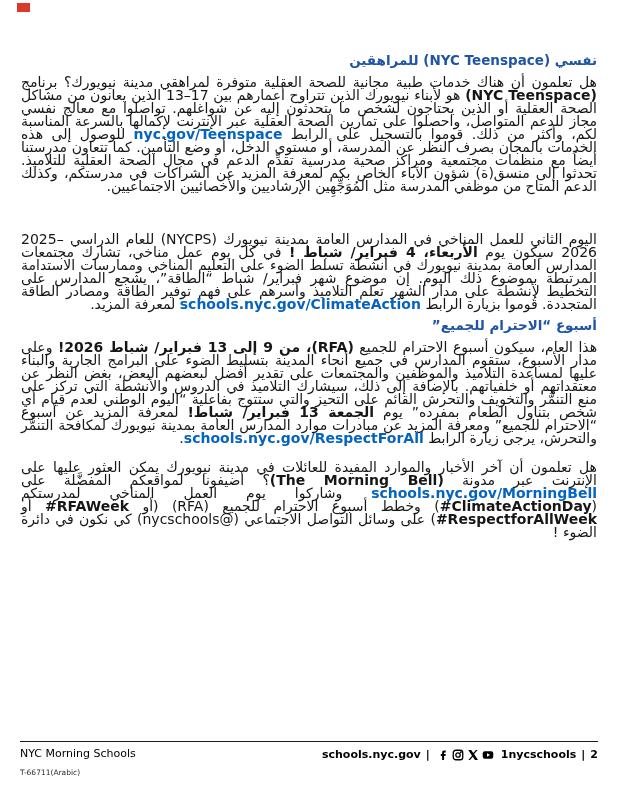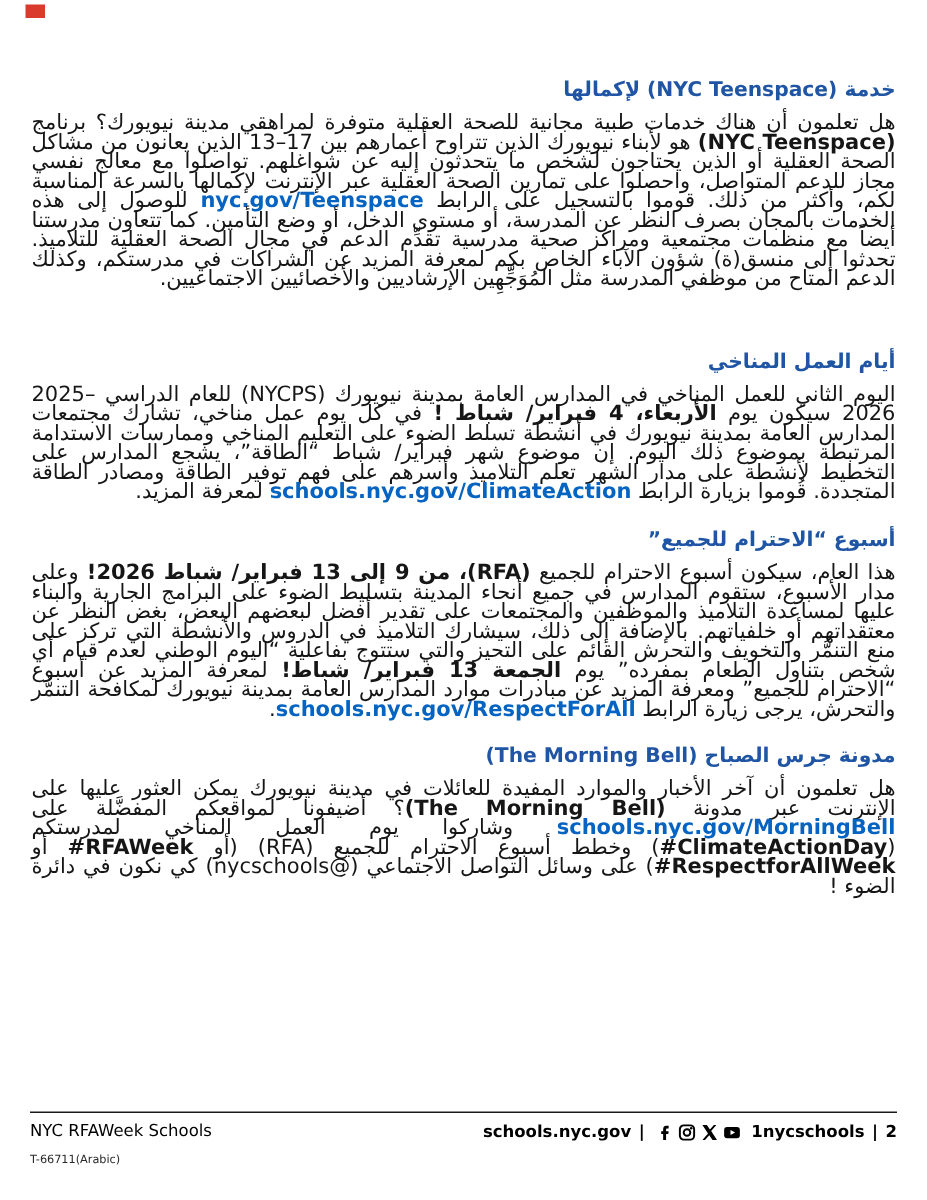--- a/index.html
+++ b/index.html
@@ -15,21 +15,21 @@
     position:absolute; left:17px; top:3px; width:13px; height:9px;
     background:var(--corner,#d93a2b);
   }
   .content {
     position:absolute; top:0; left:0; right:0;
     padding:0 21px;
     direction:rtl;
   }
   .sec-1 { margin-top:52px; }
   .sec-2 { margin-top:40px; }
-  .sec-3 { margin-top:17px; }
+  .sec-3 { margin-top:6px; }
   .sec-4 { margin-top:16px; }
   .section-heading {
     color:var(--heading,#1f55a4);
     font-weight:bold;
     font-size:13.5px;
     line-height:17px;
     text-align:right;
   }
   .section-body {
     margin-top:7px;
@@ -69,45 +69,43 @@
   .icon svg { width:100%; height:100%; display:block; }
 </style>
 </head>
 <body>
 
 <div class="corner-mark"></div>
 
 <main class="content">
 
   <section class="sec sec-1">
-    <h2 class="section-heading">خدمة (NYC Teenspace) لإكمالها</h2>
+    <h2 class="section-heading">نفسي (NYC Teenspace) للمراهقين</h2>
     <p class="section-body"><span>هل تعلمون أن هناك خدمات طبية مجانية للصحة العقلية متوفرة لمراهقي مدينة نيويورك؟ برنامج </span><span class="b ltr-run">(NYC Teenspace)</span><span> هو لأبناء نيويورك الذين تتراوح أعمارهم بين 13‎–‎17 الذين يعانون من مشاكل الصحة العقلية أو الذين يحتاجون لشخص ما يتحدثون إليه عن شواغلهم. تواصلوا مع معالج نفسي مجاز للدعم المتواصل، واحصلوا على تمارين الصحة العقلية عبر الإنترنت لإكمالها بالسرعة المناسبة لكم، وأكثر من ذلك. قوموا بالتسجيل على الرابط </span><a class="link ltr-run">nyc.gov/Teenspace</a><span> للوصول إلى هذه الخدمات بالمجان بصرف النظر عن المدرسة، أو مستوى الدخل، أو وضع التأمين. كما تتعاون مدرستنا أيضاً مع منظمات مجتمعية ومراكز صحية مدرسية تقدِّم الدعم في مجال الصحة العقلية للتلاميذ. تحدثوا إلى منسق(ة) شؤون الآباء الخاص بكم لمعرفة المزيد عن الشراكات في مدرستكم، وكذلك الدعم المتاح من موظفي المدرسة مثل المُوَجِّهِين الإرشاديين والأخصائيين الاجتماعيين.</span></p>
   </section>
 
   <section class="sec sec-2">
-    <h2 class="section-heading">أيام العمل المناخي</h2>
     <p class="section-body"><span>اليوم الثاني للعمل المناخي في المدارس العامة بمدينة نيويورك (NYCPS) للعام الدراسي 2025‎–‎2026 سيكون يوم </span><span class="b">الأربعاء، 4 فبراير/ شباط !</span><span> في كل يوم عمل مناخي، تشارك مجتمعات المدارس العامة بمدينة نيويورك في أنشطة تسلط الضوء على التعليم المناخي وممارسات الاستدامة المرتبطة بموضوع ذلك اليوم. إن موضوع شهر فبراير/ شباط “الطاقة”، يشجع المدارس على التخطيط لأنشطة على مدار الشهر تعلم التلاميذ وأسرهم على فهم توفير الطاقة ومصادر الطاقة المتجددة. قُوموا بزيارة الرابط </span><a class="link ltr-run">schools.nyc.gov/ClimateAction</a><span> لمعرفة المزيد.</span></p>
   </section>
 
   <section class="sec sec-3">
     <h2 class="section-heading">أسبوع “الاحترام للجميع”</h2>
     <p class="section-body"><span>هذا العام، سيكون أسبوع الاحترام للجميع </span><span class="b">(RFA)، من 9 إلى 13 فبراير/ شباط 2026!</span><span> وعلى مدار الأسبوع، ستقوم المدارس في جميع أنحاء المدينة بتسليط الضوء على البرامج الجارية والبناء عليها لمساعدة التلاميذ والموظفين والمجتمعات على تقدير أفضل لبعضهم البعض، بغض النظر عن معتقداتهم أو خلفياتهم. بالإضافة إلى ذلك، سيشارك التلاميذ في الدروس والأنشطة التي تركز على منع التنمُّر والتخويف والتحرش القائم على التحيز والتي ستتوج بفاعلية “اليوم الوطني لعدم قيام أي شخص بتناول الطعام بمفرده” يوم </span><span class="b">الجمعة 13 فبراير/ شباط!</span><span> لمعرفة المزيد عن أسبوع “الاحترام للجميع” ومعرفة المزيد عن مبادرات موارد المدارس العامة بمدينة نيويورك لمكافحة التنمُّر والتحرش، يرجى زيارة الرابط </span><a class="link ltr-run">schools.nyc.gov/RespectForAll</a><span>.</span></p>
   </section>
 
   <section class="sec sec-4">
-    <h2 class="section-heading">مدونة جرس الصباح (The Morning Bell)</h2>
     <p class="section-body"><span>هل تعلمون أن آخر الأخبار والموارد المفيدة للعائلات في مدينة نيويورك يمكن العثور عليها على الإنترنت عبر مدونة </span><span class="b ltr-run">(The Morning Bell)</span><span>؟ أضيفونا لمواقعكم المفضَّلة على </span><a class="link ltr-run">schools.nyc.gov/MorningBell</a><span> وشاركوا يوم العمل المناخي لمدرستكم (</span><span class="b ltr-run">#ClimateActionDay</span><span>) وخطط أسبوع الاحترام للجميع (RFA) (أو </span><span class="b ltr-run">#RFAWeek</span><span> أو </span><span class="b ltr-run">#RespectforAllWeek</span><span>) على وسائل التواصل الاجتماعي (@nycschools) كي نكون في دائرة الضوء !</span></p>
   </section>
 
 </main>
 
 <footer class="footer">
   <div class="footer-row">
     <div class="footer-left">
-      <div class="footer-org">NYC RFAWeek Schools</div>
+      <div class="footer-org">NYC Morning Schools</div>
       <div class="footer-docid">T-66711(Arabic)</div>
     </div>
     <div class="footer-right">
       <span>schools.nyc.gov</span>
       <span>|</span>
       <span class="social-icons">
         <span class="icon">
           <svg viewBox="0 0 24 24" fill="#000">
               <path d="M14 3h3.5v3.8h-2.3c-.8 0-1.1.35-1.1 1.1v2.3h3.4l-.45 3.7H14.1V22h-3.9v-8.1H7.6v-3.7h2.6V7.6C10.2 4.7 11.6 3 14 3z"></path>
             </svg>

